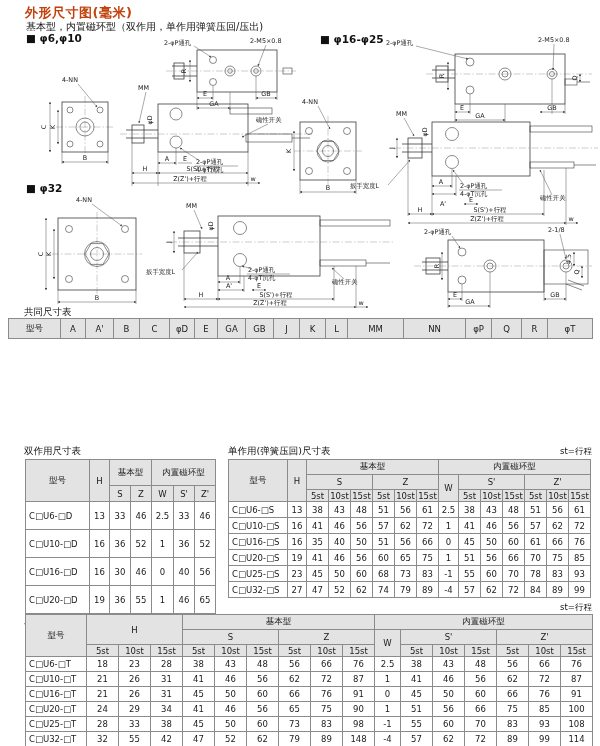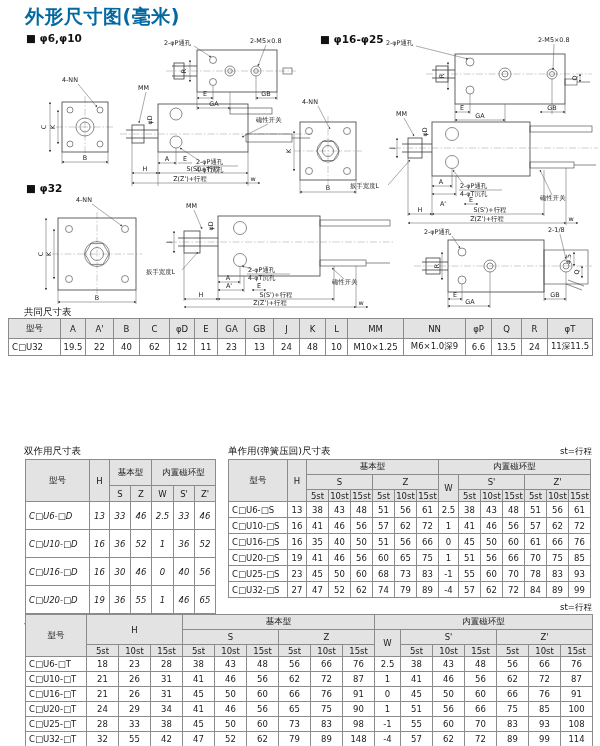--- a/index.html
+++ b/index.html
@@ -1,45 +1,46 @@
 <!DOCTYPE html>
 <html><head>
 <meta charset="utf-8">
 <style>
   * { margin:0; padding:0; box-sizing:border-box; }
   html,body { background:#fff; }
   body { width:600px; height:746px; font-family:"DejaVu Sans",sans-serif; color:#1a1a1a; position:relative; }
   #page { position:absolute; left:0; top:0; width:600px; height:746px; background:#ffffff; overflow:hidden; }
   .abs { position:absolute; }
-  .doc-title { font-size:19px; font-weight:bold; letter-spacing:0.5px; color:#0369a1; }
+  .doc-title { font-size:13px; font-weight:bold; letter-spacing:0.5px; color:#c2410c; }
   .doc-subtitle { font-size:10px; color:#111; }
   .tbl-title { font-size:9.5px; color:#111; }
   .st-note { font-size:8.5px; color:#111; text-align:right; width:80px; }
   table { border-collapse:collapse; table-layout:fixed; background:#fff; }
   th,td { border:1px solid #8b8b8b; font-size:8.5px; font-weight:normal; text-align:center;
           padding:0 1px; overflow:hidden; white-space:nowrap; color:#1a1a1a; }
   th { background:#e3e3e3; }
   td.model { text-align:left; padding-left:3px; }
   .t1 th { height:20px; } .t1 td { height:17px; }
-  .t2 .r1 th { height:26px; } .t2 .r2 th { height:16px; } .t2 td { height:28px;font-style:italic; }
+  .t2 .r1 th { height:26px; } .t2 .r2 th { height:16px; } .t2 td { height:28px; }
   .t3 .r1 th { height:15px; } .t3 .r2 th { height:15px; } .t3 .r3 th { height:12px; } .t3 td { height:16px; }
   .t4 .r1 th { height:15px; } .t4 .r2 th { height:15px; } .t4 .r3 th { height:12px; } .t4 td { height:15px; }
   svg .ln { fill:none; stroke:#3c3c3c; stroke-width:0.8; }
   svg .fn { fill:none; stroke:#3c3c3c; stroke-width:0.6; }
   svg .cl { fill:none; stroke:#999; stroke-width:0.5; stroke-dasharray:7 2 1.5 2; }
   svg .dm { fill:none; stroke:#555; stroke-width:0.5; }
   svg text { font-size:6.4px; fill:#222; font-family:"DejaVu Sans",sans-serif; }
   svg text.hd { font-size:10.5px; font-weight:bold; fill:#111; }
 </style>
 </head>
 <body>
 
 <div id="page">
 
   <div class="abs doc-title" style="left:25px;top:4px">外形尺寸图(毫米)</div>
+  <div class="abs doc-subtitle" style="left:26px;top:20px">基本型，内置磁环型（双作用，单作用弹簧压回/压出)</div>
 
   <svg class="abs" style="left:0;top:30px" width="600" height="278" viewBox="0 0 600 278">
     <defs>
       <marker id="a" viewBox="0 0 8 8" refX="7" refY="4" markerWidth="4.5" markerHeight="4.5" orient="auto-start-reverse">
         <path d="M0 0L8 4L0 8z" fill="#444"></path>
       </marker>
     </defs>
 
     <g>
       <text class="hd" x="26" y="12">■ φ6,φ10</text>
@@ -393,40 +394,20 @@
           <th>L</th>
           <th>MM</th>
           <th>NN</th>
           <th>φP</th>
           <th>Q</th>
           <th>R</th>
           <th>φT</th>
         </tr>
     </thead>
     <tbody>
-        <tr>
-          <td class="model">C□U32</td>
-          <td>19.5</td>
-          <td>22</td>
-          <td>40</td>
-          <td>62</td>
-          <td>12</td>
-          <td>11</td>
-          <td>23</td>
-          <td>13</td>
-          <td>24</td>
-          <td>48</td>
-          <td>10</td>
-          <td>M10×1.25</td>
-          <td>M6×1.0深9</td>
-          <td>6.6</td>
-          <td>13.5</td>
-          <td>24</td>
-          <td>11深11.5</td>
-        </tr>
       </tbody>
   </table>
 
   <div class="abs tbl-title" style="left:24px;top:445px">双作用尺寸表</div>
   <div class="abs st-note" style="left:512px;top:446px">st=行程</div>
   <table class="abs t2" style="left:25px;top:459px;width:190px">
     <colgroup>
       <col style="width:64px">
         <col style="width:20px">
         <col style="width:21px">

